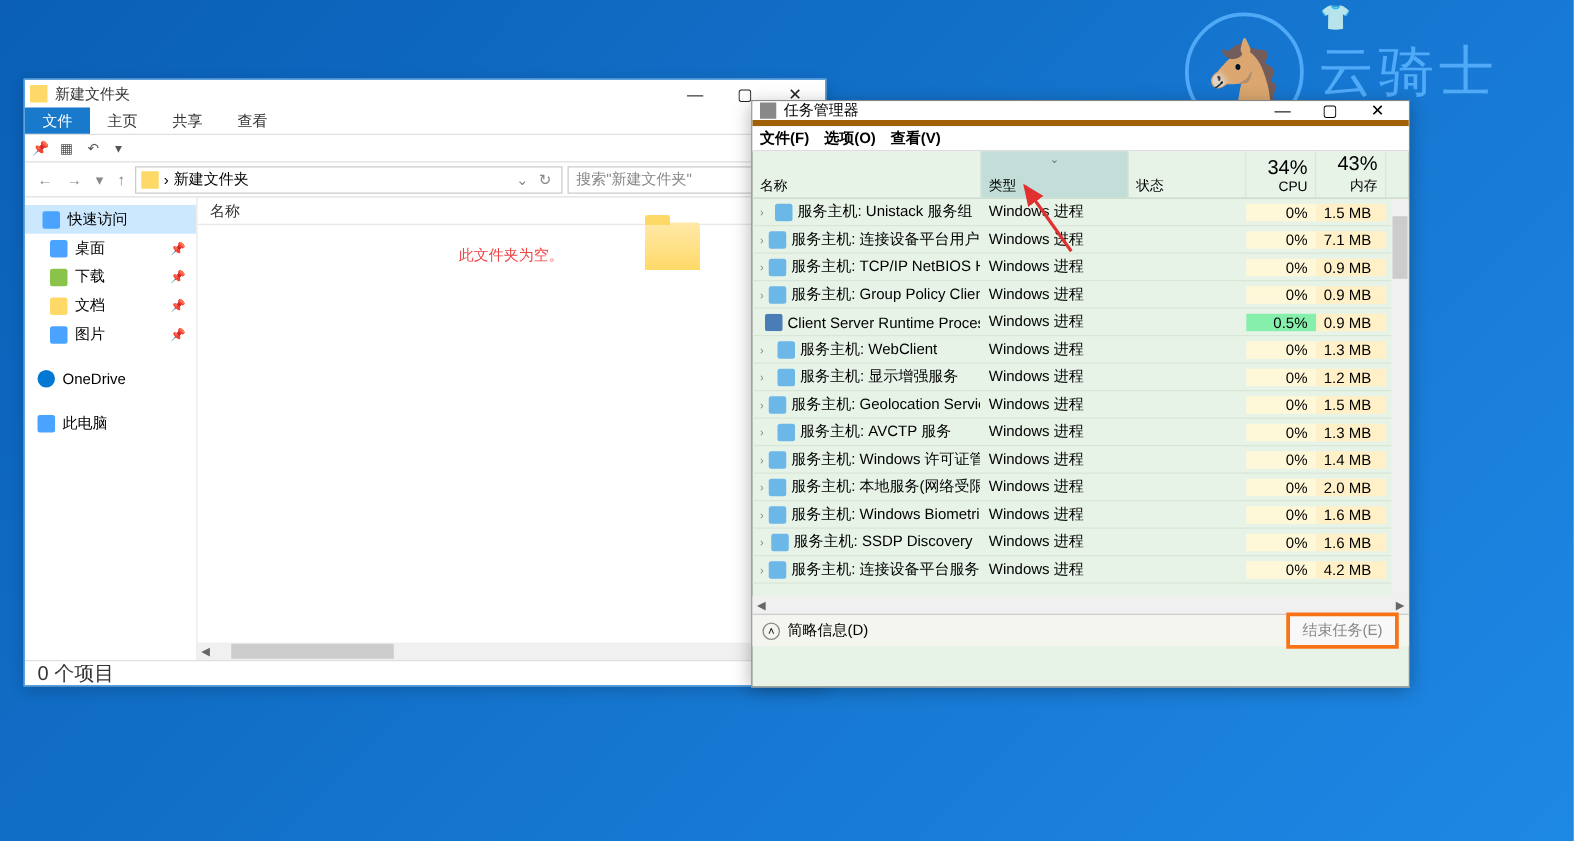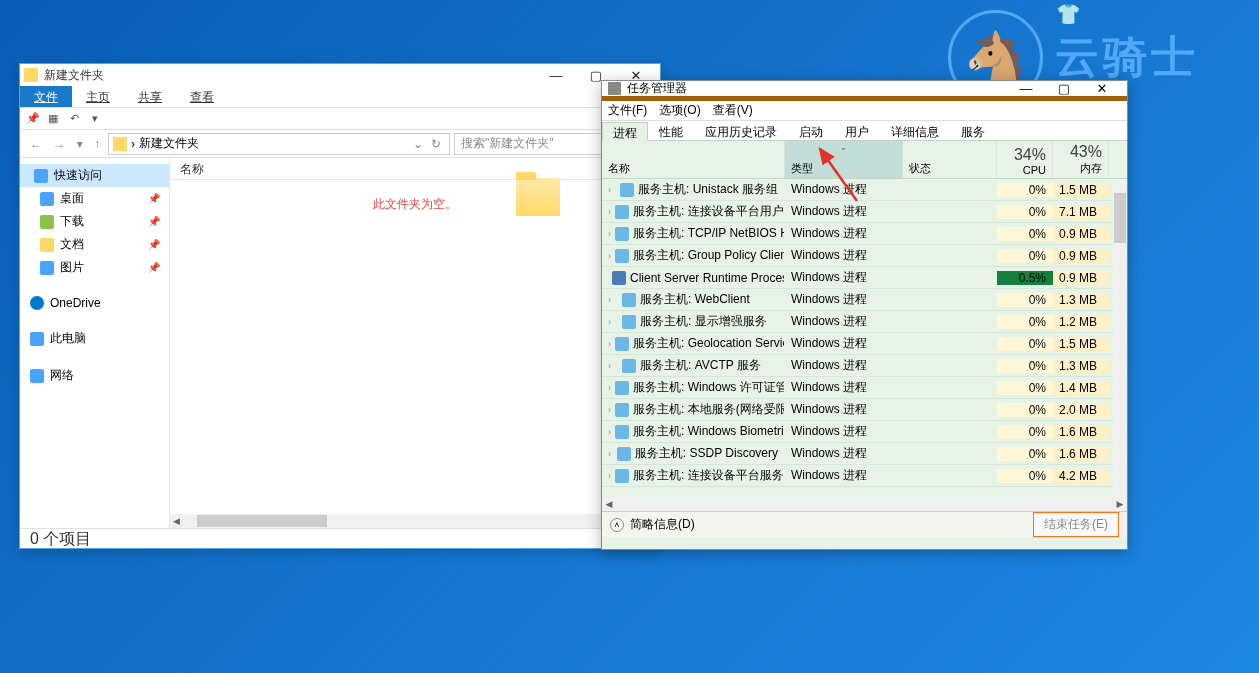--- a/index.html
+++ b/index.html
@@ -1,45 +1,45 @@
 <!DOCTYPE html>
 <html><head>
 <meta charset="utf-8">
 <style>
 * { margin: 0; padding: 0; box-sizing: border-box; font-family: "Microsoft YaHei", "Segoe UI", sans-serif; }
 body { width: 1259px; height: 673px; background: linear-gradient(135deg, #0a5fb5 0%, #1e88e5 100%); position: relative; overflow: hidden; }
 
 
 .watermark { position: absolute; top: 10px; right: 60px; display: flex; align-items: center; gap: 12px; color: #5bb3ff; opacity: 0.85; }
 .watermark-circle { width: 95px; height: 95px; border: 3px solid #5bb3ff; border-radius: 50%; display: flex; align-items: center; justify-content: center; font-size: 50px; }
-.watermark-text { font-size: 44px; font-weight: bold; letter-spacing: 4px; }
+.watermark-text { font-size: 44px; font-weight: normal; letter-spacing: 4px; }
 .watermark-shirt { position: absolute; top: 2px; right: 178px; font-size: 20px; }
 
 
 .explorer { position: absolute; left: 19px; top: 63px; width: 642px; height: 486px; background: #fff; border: 1px solid #5ba3e0; box-shadow: 0 3px 12px rgba(0,0,0,0.2); }
 .explorer-titlebar { height: 22px; background: #fff; display: flex; align-items: center; padding: 0 4px; font-size: 12px; color: #333; }
 .explorer-titlebar .folder-ico { width: 14px; height: 14px; background: #ffd968; margin-right: 6px; border-radius: 1px; }
 .explorer-controls { margin-left: auto; display: flex; }
 .explorer-controls span { width: 40px; text-align: center; font-size: 13px; color: #222; cursor: pointer; }
 
 .ribbon-tabs { height: 22px; display: flex; align-items: stretch; font-size: 12px; border-bottom: 1px solid #e0e0e0; }
-.ribbon-tabs .tab { padding: 3px 14px; cursor: pointer; color: #333; text-decoration: underline; }
+.ribbon-tabs .tab { padding: 3px 14px; cursor: pointer; color: #333; }
 .ribbon-tabs .tab.active { background: #1979ca; color: #fff; }
 
 .quick-toolbar { height: 22px; display: flex; align-items: center; padding: 0 6px; gap: 8px; border-bottom: 1px solid #e0e0e0; font-size: 11px; color: #555; }
 .quick-toolbar .qicon { width: 14px; height: 14px; display: inline-block; }
 
 .addressbar { height: 28px; display: flex; align-items: center; padding: 0 6px; gap: 4px; border-bottom: 1px solid #e0e0e0; font-size: 12px; }
 .addressbar .nav-arrows span { color: #888; padding: 0 4px; cursor: pointer; }
 .addressbar .path-box { flex: 1; height: 22px; border: 1px solid #ccc; display: flex; align-items: center; padding: 0 4px; gap: 4px; }
 .addressbar .path-box .folder-ico { width: 14px; height: 14px; background: #ffd968; }
 .addressbar .search-box { width: 200px; height: 22px; border: 1px solid #ccc; padding: 0 6px; color: #888; display: flex; align-items: center; }
 
 .explorer-body { display: flex; height: 370px; }
-.sidebar { width: 150px; border-right: 1px solid #e8e8e8; padding: 6px 0; font-size: 12px; overflow: hidden; }
+.sidebar { width: 138px; border-right: 1px solid #e8e8e8; padding: 6px 0; font-size: 12px; overflow: hidden; }
 .sidebar-item { padding: 3px 8px 3px 20px; display: flex; align-items: center; gap: 6px; cursor: pointer; position: relative; }
 .sidebar-item.quick { background: #cce8ff; padding-left: 14px; }
 .sidebar-item .pin { margin-left: auto; color: #888; font-size: 10px; }
 .sidebar-item .sico { width: 14px; height: 14px; border-radius: 2px; }
 .sico.star { background: #4aa3ff; }
 .sico.desktop { background: #4aa3ff; }
 .sico.download { background: #8bc34a; }
 .sico.docs { background: #ffd968; }
 .sico.pics { background: #4aa3ff; }
 .sico.onedrive { background: #0078d4; border-radius: 50%; }
@@ -59,62 +59,62 @@
 .statusbar { height: 22px; border-top: 1px solid #e0e0e0; padding: 3px 10px; font-size: 16px; color: #333; display: flex; align-items: center; }
 
 
 .taskmgr { position: absolute; left: 601px; top: 80px; width: 527px; height: 470px; background: #e8f3e8; border: 1px solid #888; box-shadow: 0 3px 14px rgba(0,0,0,0.3); }
 .tm-titlebar { height: 20px; background: #fff; display: flex; align-items: center; padding: 0 6px; font-size: 12px; border-bottom: 5px solid #a16207; }
 .tm-titlebar .tm-ico { width: 13px; height: 13px; background: #888; margin-right: 6px; }
 .tm-controls { margin-left: auto; display: flex; gap: 0; }
 .tm-controls span { width: 38px; text-align: center; cursor: pointer; font-size: 13px; }
 
 .tm-menu { height: 20px; background: #fff; display: flex; align-items: center; padding: 0 6px; gap: 12px; font-size: 12px; border-bottom: 1px solid #ddd; }
-.tm-menu span { cursor: pointer; }
+.tm-menu span { cursor: pointer; font-weight: bold; }
 
 .tm-tabs { height: 20px; background: #fff; display: flex; align-items: stretch; font-size: 12px; border-bottom: 1px solid #ccc; }
 .tm-tabs .tmtab { padding: 2px 10px; cursor: pointer; border: 1px solid transparent; }
 .tm-tabs .tmtab.active { background: #e8f3e8; border: 1px solid #ccc; border-bottom: 1px solid #e8f3e8; position: relative; top: 1px; }
 
 .tm-header { display: flex; height: 38px; font-size: 11px; border-bottom: 1px solid #c5d8c5; position: relative; }
 .tm-header .col { border-right: 1px solid #d8e6d8; display: flex; flex-direction: column; justify-content: flex-end; padding: 2px 6px; }
 .tm-header .col-name { width: 183px; }
 .tm-header .col-type { width: 118px; background: #c3ddd8; position: relative; }
 .tm-header .col-status { width: 94px; }
 .tm-header .col-cpu { width: 56px; text-align: right; align-items: flex-end; }
 .tm-header .col-mem { width: 56px; text-align: right; align-items: flex-end; }
-.tm-header .pct { font-size: 16px; font-weight: 400; color: #404040; }
+.tm-header .pct { font-size: 16px; font-weight: 400; color: #000000; }
 .tm-header .sort-chev { position: absolute; top: 1px; left: 50%; transform: translateX(-50%); font-size: 9px; color: #666; }
 
 .tm-arrow { position: absolute; top: 60px; left: 210px; z-index: 10; pointer-events: none; }
 
 .tm-table { height: 318px; overflow: hidden; font-size: 12px; position: relative; }
 .tm-row { display: flex; height: 22px; align-items: center; border-bottom: 1px solid #d8e6d8; }
 .tm-row .cell { border-right: 1px solid transparent; padding: 0 6px; white-space: nowrap; overflow: hidden; text-overflow: ellipsis; }
 .tm-row .c-name { width: 183px; display: flex; align-items: center; gap: 4px; }
 .tm-row .c-name .expand { color: #888; font-size: 9px; width: 10px; display: inline-block; }
 .tm-row .c-name .pico { width: 14px; height: 14px; background: #6ab7e8; border-radius: 2px; flex-shrink: 0; }
 .tm-row .c-name .pico.alt { background: #4a7cb5; }
 .tm-row .c-type { width: 118px; }
 .tm-row .c-status { width: 94px; }
 .tm-row .c-cpu { width: 56px; text-align: right; background: #fff8d8; }
-.tm-row .c-cpu.hi { background: #15803d; }
+.tm-row .c-cpu.hi { background: #86efac; }
 .tm-row .c-mem { width: 56px; text-align: left; background: #fff0c8; }
 
 .tm-vscroll { position: absolute; right: 0; top: 0; width: 14px; height: 100%; background: #f0f0f0; }
 .tm-vscroll .vthumb { width: 12px; height: 50px; background: #ccc; margin: 14px 1px; }
 
 .tm-hscroll { height: 14px; background: #f0f0f0; display: flex; align-items: center; }
 .tm-hscroll .harrow { width: 14px; text-align: center; font-size: 9px; color: #666; }
 .tm-hscroll .htrack { flex: 1; }
 
 .tm-footer { height: 26px; background: #f5f5f0; border-top: 1px solid #ccc; display: flex; align-items: center; padding: 0 8px; font-size: 12px; }
 .tm-footer .fewer { display: flex; align-items: center; gap: 6px; cursor: pointer; }
 .tm-footer .fewer-ico { width: 14px; height: 14px; border: 1px solid #888; border-radius: 50%; display: flex; align-items: center; justify-content: center; font-size: 9px; }
-.tm-footer .endtask { margin-left: auto; padding: 3px 10px; border: 1px solid #f97316; background: #f8f8f8; color: #888; cursor: pointer; }
+.tm-footer .endtask { margin-left: auto; padding: 3px 10px; border: 3px solid #f97316; background: #f8f8f8; color: #888; cursor: pointer; }
 </style>
 </head>
 <body>
 
 <div class="watermark">
   <div class="watermark-circle">
       <span>🐴</span>
     </div>
   <div class="watermark-text">云骑士</div>
 </div>
@@ -190,24 +190,20 @@
       <div class="sidebar-item" style="padding-left:10px">
         <span class="sico onedrive"></span>
         <span>OneDrive</span>
       </div>
       <div class="sidebar-sep"></div>
       <div class="sidebar-item" style="padding-left:10px">
         <span class="sico pc"></span>
         <span>此电脑</span>
       </div>
       <div class="sidebar-sep"></div>
-      <div class="sidebar-item" style="padding-left:10px">
-        <span class="sico net"></span>
-        <span>网络</span>
-      </div>
     </div>
     <div class="content-area">
       <div class="content-header">名称</div>
       <div class="empty-msg">此文件夹为空。</div>
       <div class="big-folder"></div>
       <div class="content-scroll">
         <span style="font-size:9px;color:#666;padding:0 3px">◀</span>
         <div class="thumb"></div>
         <span style="margin-left:auto;font-size:9px;color:#666;padding:0 3px">▶</span>
       </div>
@@ -226,29 +222,20 @@
       <span>—</span>
       <span>▢</span>
       <span>✕</span>
     </div>
   </div>
   <div class="tm-menu">
     <span>文件(F)</span>
     <span>选项(O)</span>
     <span>查看(V)</span>
   </div>
-  <div class="tm-tabs" id="tm-tabs">
-      <div class="tmtab active">进程</div>
-      <div class="tmtab">性能</div>
-      <div class="tmtab">应用历史记录</div>
-      <div class="tmtab">启动</div>
-      <div class="tmtab">用户</div>
-      <div class="tmtab">详细信息</div>
-      <div class="tmtab">服务</div>
-    </div>
 
   <div class="tm-header">
     <div class="col col-name">
         <span>名称</span>
       </div>
     <div class="col col-type">
       <span class="sort-chev">⌄</span>
       <span>类型</span>
     </div>
     <div class="col col-status">

